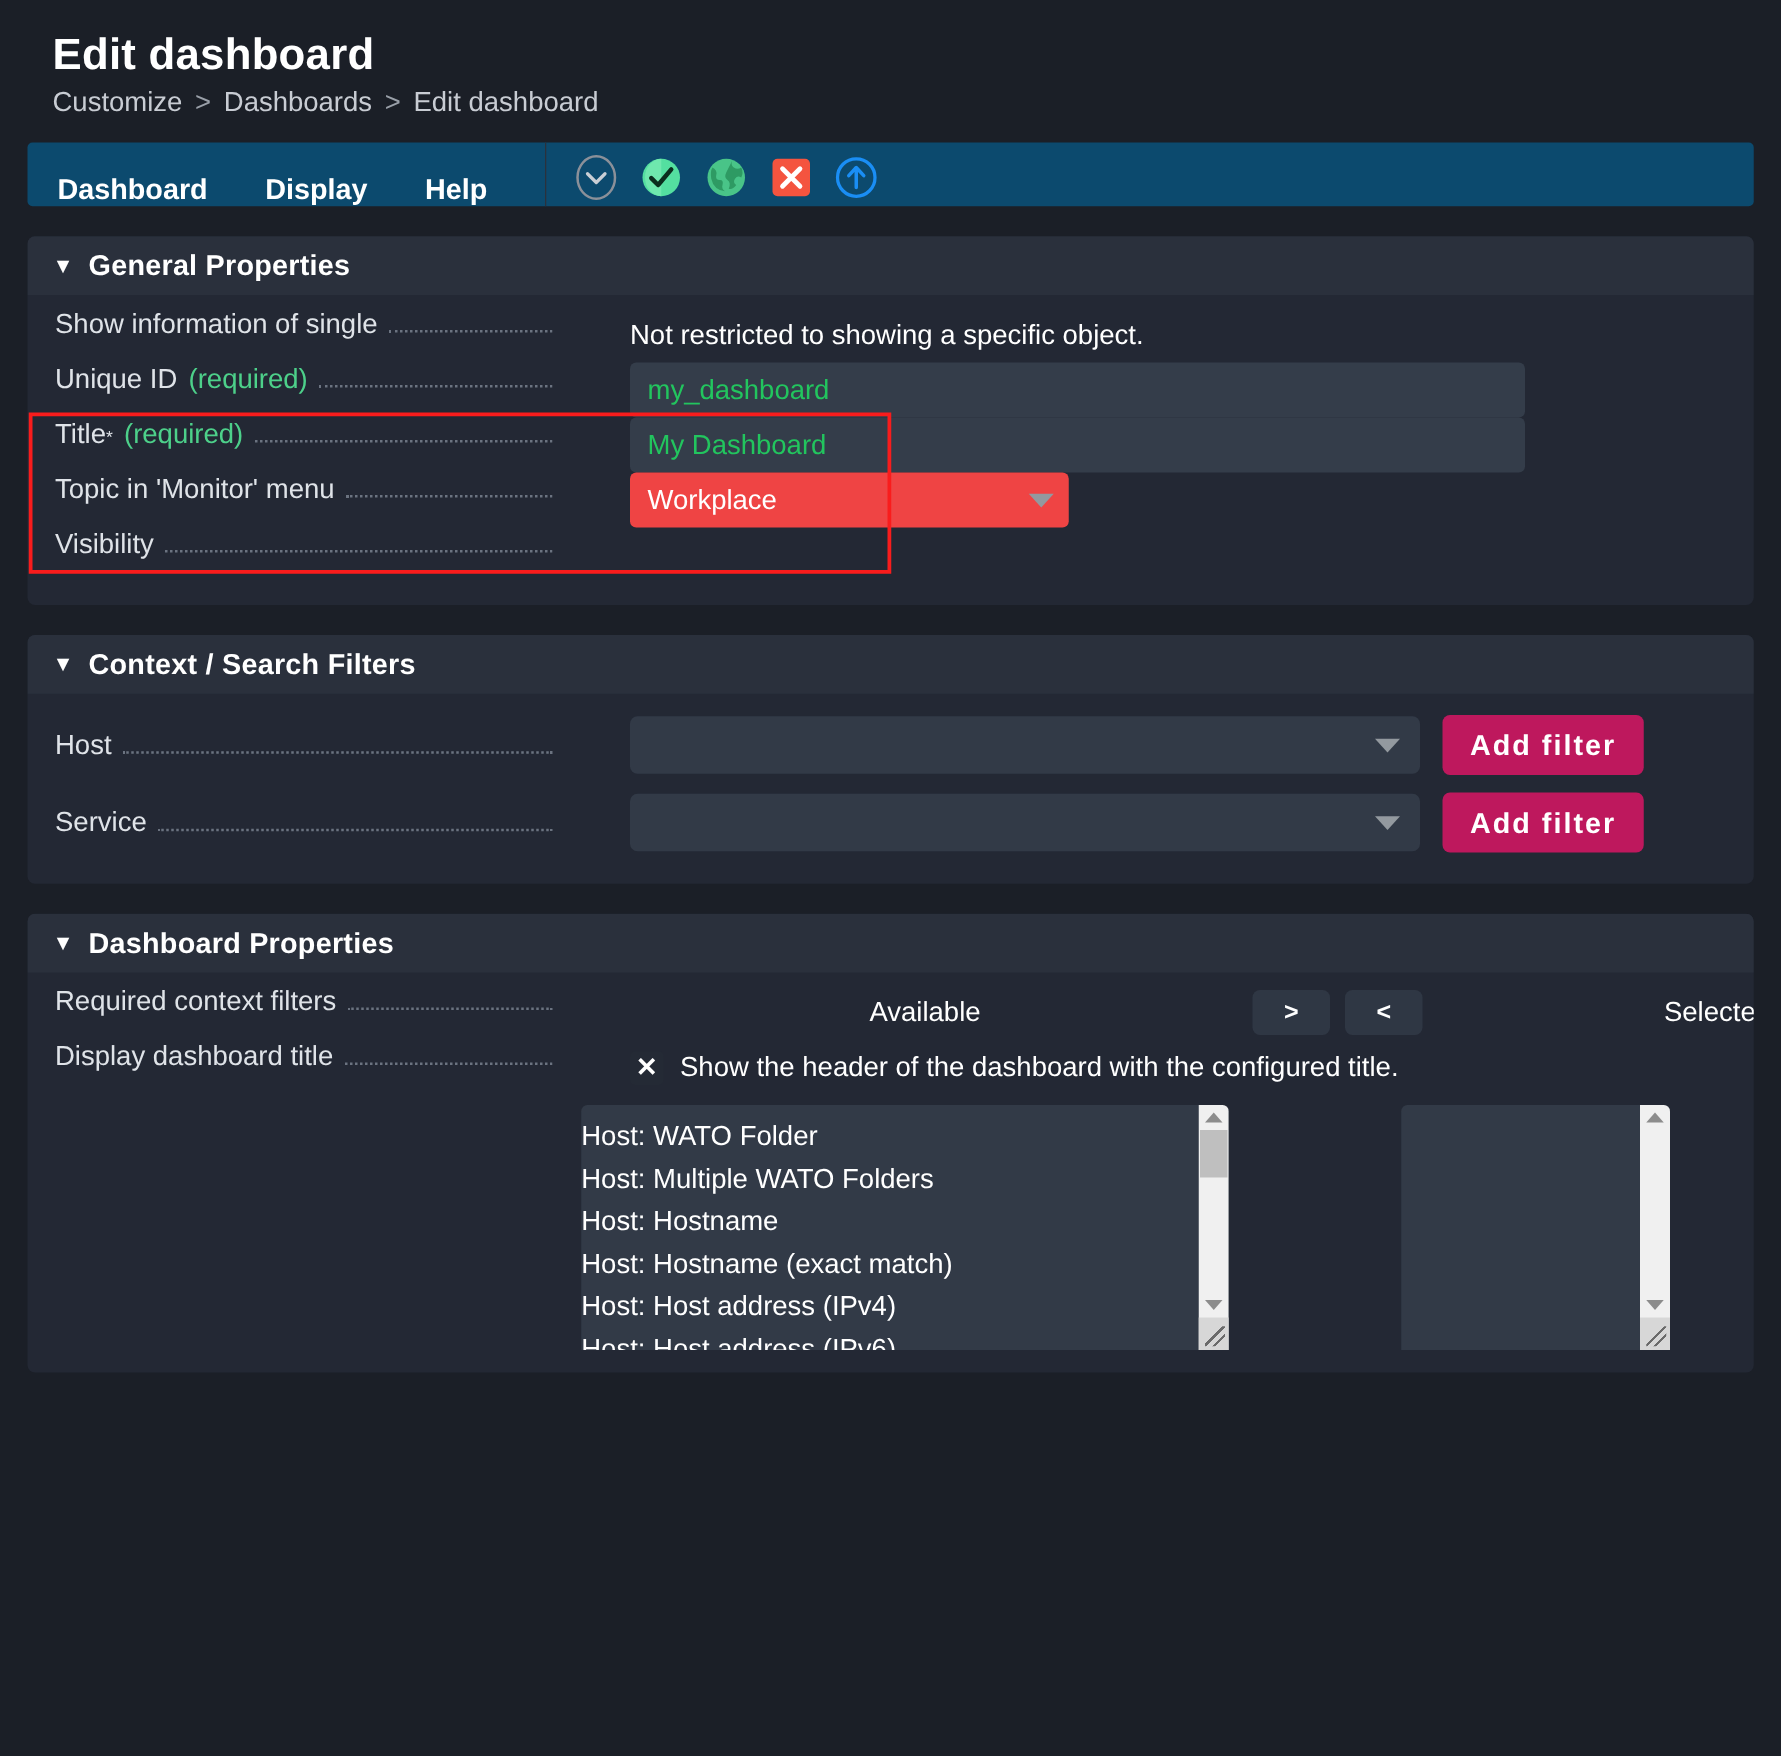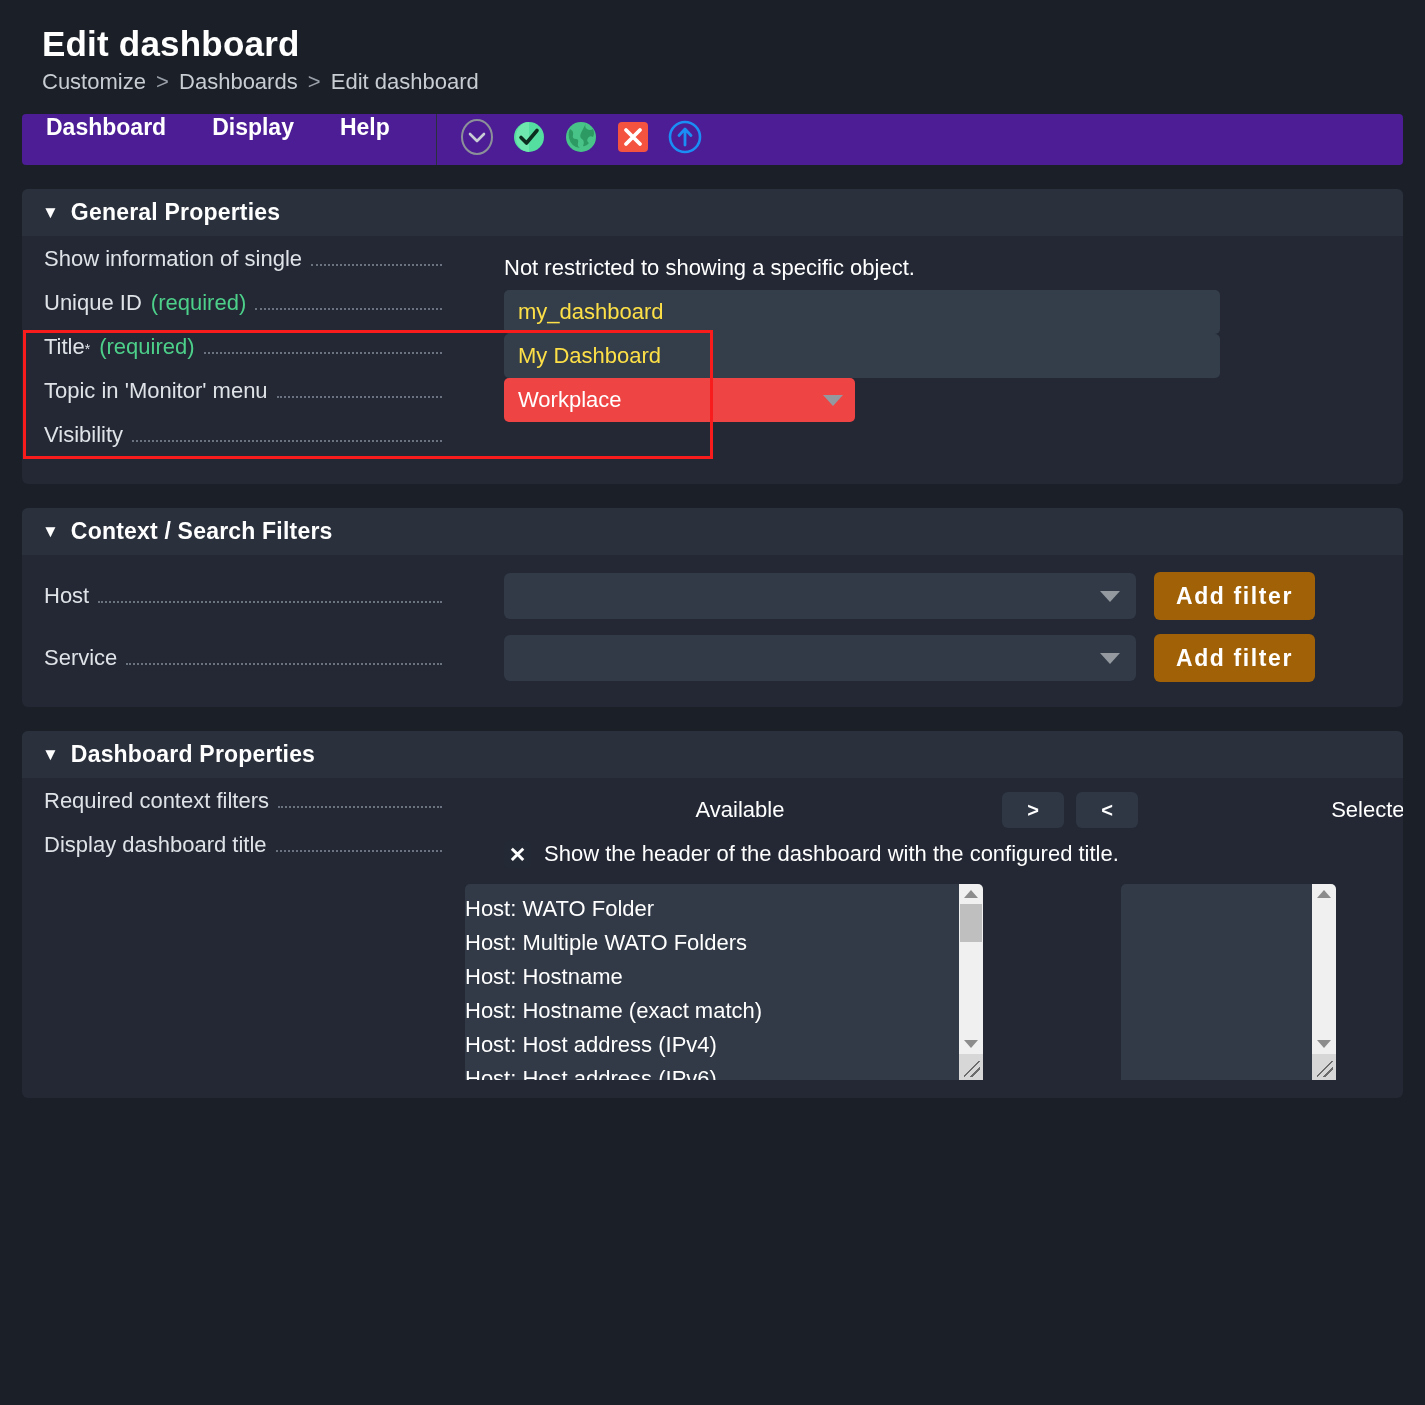--- a/index.html
+++ b/index.html
@@ -28,24 +28,24 @@
     color: #c8ccd3;
     line-height: 30px;
     margin-top: 1px;
   }
   .breadcrumb .sep { color: #9aa0a9; padding: 0 4px; }
 
   
   .menubar {
     margin: 17px 22px 0 22px;
     height: 51px;
-    background: #4c1d95;
+    background: #0c4a6e;
     border-radius: 4px;
     display: flex;
-    align-items: flex-start;
+    align-items: flex-end;
   }
   .menu-item {
     font-size: 23px;
     font-weight: bold;
     color: #ffffff;
     padding: 0 0 0 0;
     margin-right: 46px;
     cursor: pointer;
   }
   .menu-item:first-child { margin-left: 24px; }
@@ -120,21 +120,21 @@
   }
 
   .static-text { line-height: 44px; }
 
   .txtinput {
     width: 716px;
     height: 44px;
     background: #343d4a;
     border: none;
     border-radius: 5px;
-    color: #fde047;
+    color: #22c55e;
     font-family: "Liberation Sans", sans-serif;
     font-size: 22px;
     padding: 0 14px;
     outline: none;
   }
 
   .selectbox {
     width: 351px;
     height: 44px;
     background: #ef4444;
@@ -197,21 +197,21 @@
     background: #323a47;
     border-radius: 6px;
     display: flex;
     align-items: center;
     justify-content: flex-end;
     padding-right: 16px;
     cursor: pointer;
   }
   .btn-dark {
     height: 48px;
-    background: #a16207;
+    background: #be185d;
     border-radius: 6px;
     color: #ffffff;
     font-size: 23px;
     font-weight: bold;
     letter-spacing: 1.6px;
     display: flex;
     align-items: center;
     justify-content: center;
     padding: 0 22px;
     margin-left: 18px;

